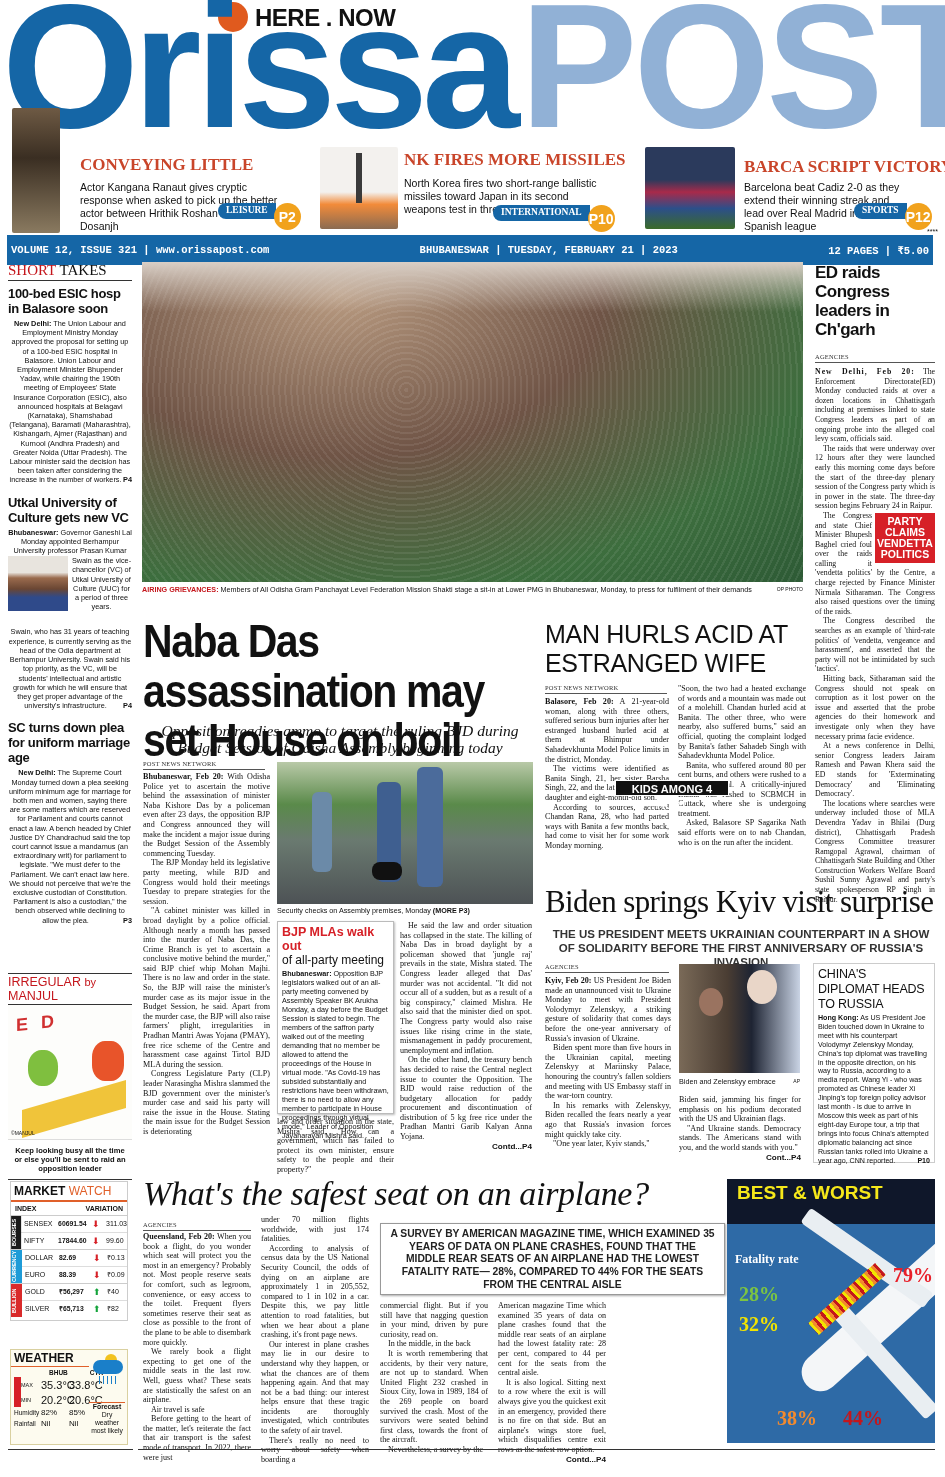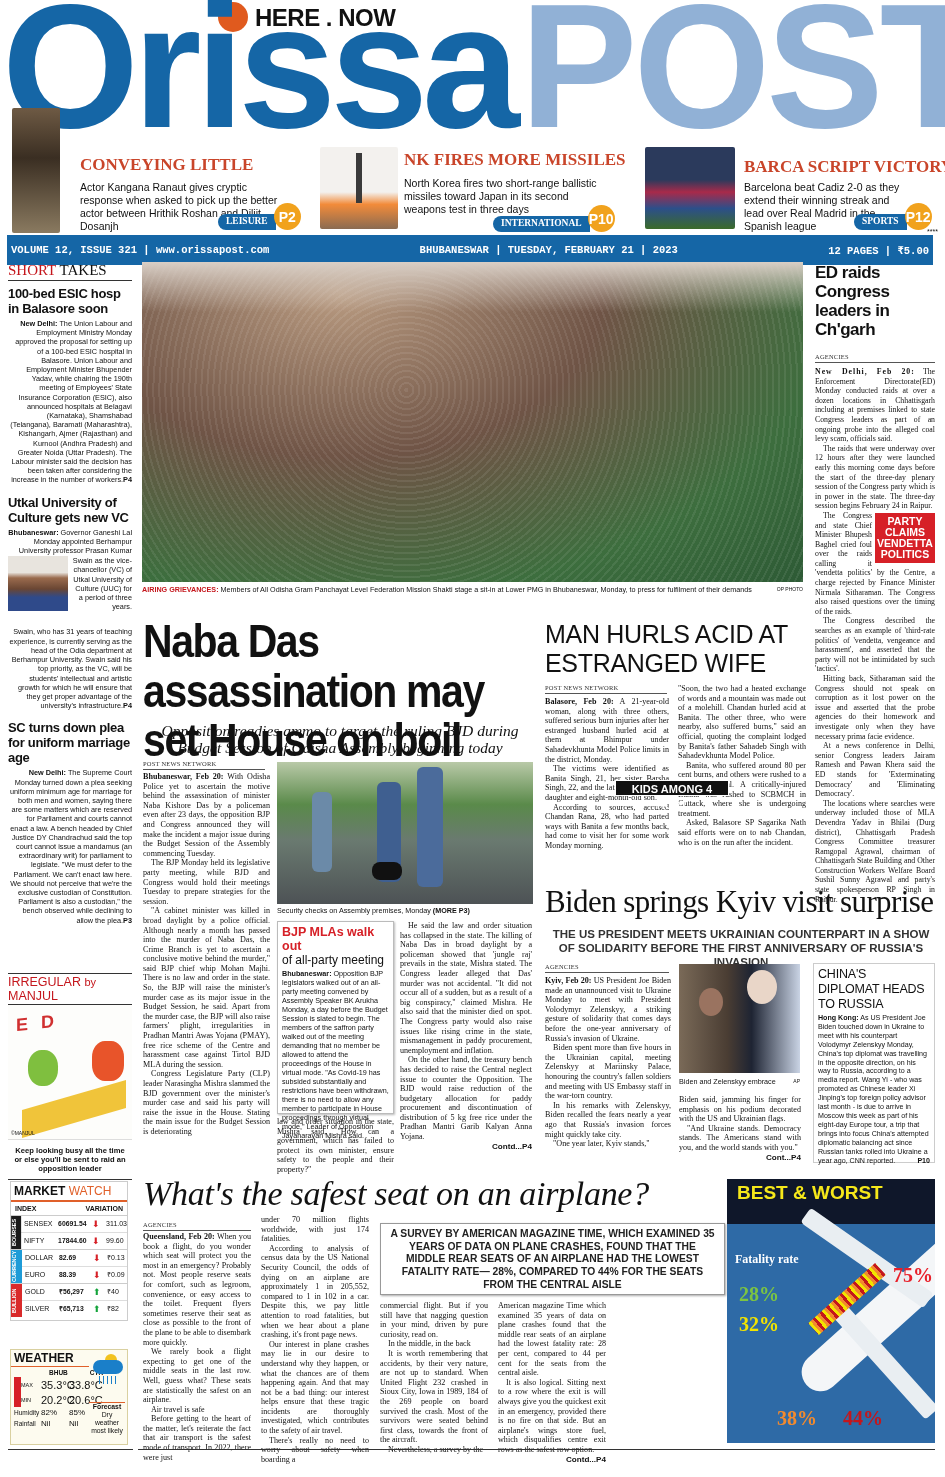--- a/index.html
+++ b/index.html
@@ -10,29 +10,29 @@
 #mast{left:0;top:0;width:945px;height:140px}
 #mast .orissa{position:absolute;left:2px;top:-22px;font-family:"Liberation Sans",sans-serif;font-weight:bold;font-size:176px;color:#1566a6;letter-spacing:-6px;line-height:1}
 #mast .post{position:absolute;left:520px;top:-22px;font-family:"Liberation Sans",sans-serif;font-weight:bold;font-size:176px;color:#91b1d6;letter-spacing:-4px;line-height:1}
 #mast .dot{position:absolute;left:218px;top:2px;width:30px;height:30px;border-radius:50%;background:#e05a1e}
 #mast .tag{position:absolute;left:255px;top:4px;font-family:"Liberation Sans",sans-serif;font-weight:bold;font-size:24px;letter-spacing:-0.5px;color:#111}
 
 .teaser{top:143px;height:92px}
 .teaser .img{position:absolute;border-radius:2px}
 .teaser h3{position:absolute;font-family:"Liberation Serif",serif;font-weight:bold;font-size:17px;color:#c9452a;white-space:nowrap}
 .teaser .desc{position:absolute;font-family:"Liberation Sans",sans-serif;font-size:10.5px;line-height:13px;color:#111}
-.pill{position:absolute;display:flex;align-items:flex-end}
+.pill{position:absolute;display:flex;align-items:flex-start}
 .pill .lbl{background:#1566a6;color:#fff;font-family:"Liberation Serif",serif;font-weight:bold;font-size:9.5px;padding:2px 8px;border-radius:9px 0 0 9px;height:16px}
 .pill .pg{background:#f1a21d;color:#fff;font-family:"Liberation Sans",sans-serif;font-weight:bold;font-size:14px;width:27px;height:27px;border-radius:50%;display:flex;align-items:center;justify-content:center;margin-left:-2px}
 
 #folio{left:7px;top:235px;width:926px;height:16px;background:#1566a6;color:#fff;font-family:Liberation Mono, monospace;font-weight:bold;font-size:10.5px;display:flex;align-items:center;justify-content:space-between;padding:15px 4px}
 
 .rail{left:8px;width:124px;font-family:"Liberation Sans",sans-serif}
 .rail h4{font-family:"Liberation Sans",sans-serif;font-weight:bold;font-size:13px;line-height:15px;letter-spacing:-0.3px}
-.rail p{font-size:7.3px;line-height:9.2px;text-align:right;margin-top:3px}
+.rail p{font-size:7.3px;line-height:9.2px;text-align:center;margin-top:3px}
 .rail b{font-weight:bold}
 .pref{font-weight:bold;float:right}
 
 .copy{font-family:"Liberation Serif",serif;font-size:8.1px;line-height:9.6px;color:#111}
 .copy p{text-indent:8px}
 .copy p.first{text-indent:0}
 .byline{font-family:"Liberation Serif",serif;font-size:6.5px;letter-spacing:0.2px;color:#333;border-bottom:1px solid #555;padding-bottom:2px}
 .cont{font-family:"Liberation Sans",sans-serif;font-weight:bold;float:right}
 .photo{background:#7b8a6a}
 .caption{font-family:"Liberation Sans",sans-serif;font-size:7.2px;line-height:9px}
@@ -353,17 +353,17 @@
   <div style="position:absolute;left:110px;top:0;width:208px;height:45px;background:#0f172a;color:#f6e81a;font:bold 19px/28px 'Liberation Sans',sans-serif;padding-left:10px">BEST &amp; WORST</div>
   <div style="position:absolute;left:160px;top:110px;width:230px;height:38px;border-radius:20px;background:#f4f6f8;transform:rotate(-42deg)"></div>
   <div style="position:absolute;left:175px;top:70px;width:150px;height:18px;background:#e9eef2;transform:rotate(35deg);border-radius:4px"></div>
   <div style="position:absolute;left:190px;top:170px;width:150px;height:18px;background:#e9eef2;transform:rotate(48deg);border-radius:4px"></div>
   <div style="position:absolute;left:185px;top:112px;width:90px;height:16px;background:repeating-linear-gradient(90deg,#f2e400 0 3px,#f28a2e 3px 6px,#c4161c 6px 9px);transform:rotate(-42deg)"></div>
   <div style="position:absolute;left:118px;top:74px;color:#fff;font:bold 12px/13px 'Liberation Serif',serif">Fatality rate</div>
   <div style="position:absolute;left:122px;top:104px;font:bold 20px 'Liberation Serif',serif"><span style="color:#7cc442">28%</span></div>
   <div style="position:absolute;left:122px;top:134px;font:bold 20px 'Liberation Serif',serif"><span style="color:#f2e400">32%</span></div>
   <div style="position:absolute;left:160px;top:228px;font:bold 20px 'Liberation Serif',serif"><span style="color:#f28a2e">38%</span></div>
   <div style="position:absolute;left:226px;top:228px;font:bold 20px 'Liberation Serif',serif"><span style="color:#c4161c">44%</span></div>
-  <div style="position:absolute;left:276px;top:85px;font:bold 20px 'Liberation Serif',serif"><span style="color:#e8202a">75%</span></div>
+  <div style="position:absolute;left:276px;top:85px;font:bold 20px 'Liberation Serif',serif"><span style="color:#e8202a">79%</span></div>
 </div>
 
 <hr class="rule" style="left:138px;top:1449px;width:797px">
 <hr class="rule" style="left:8px;top:1449px;width:125px">
 
 </body></html>

